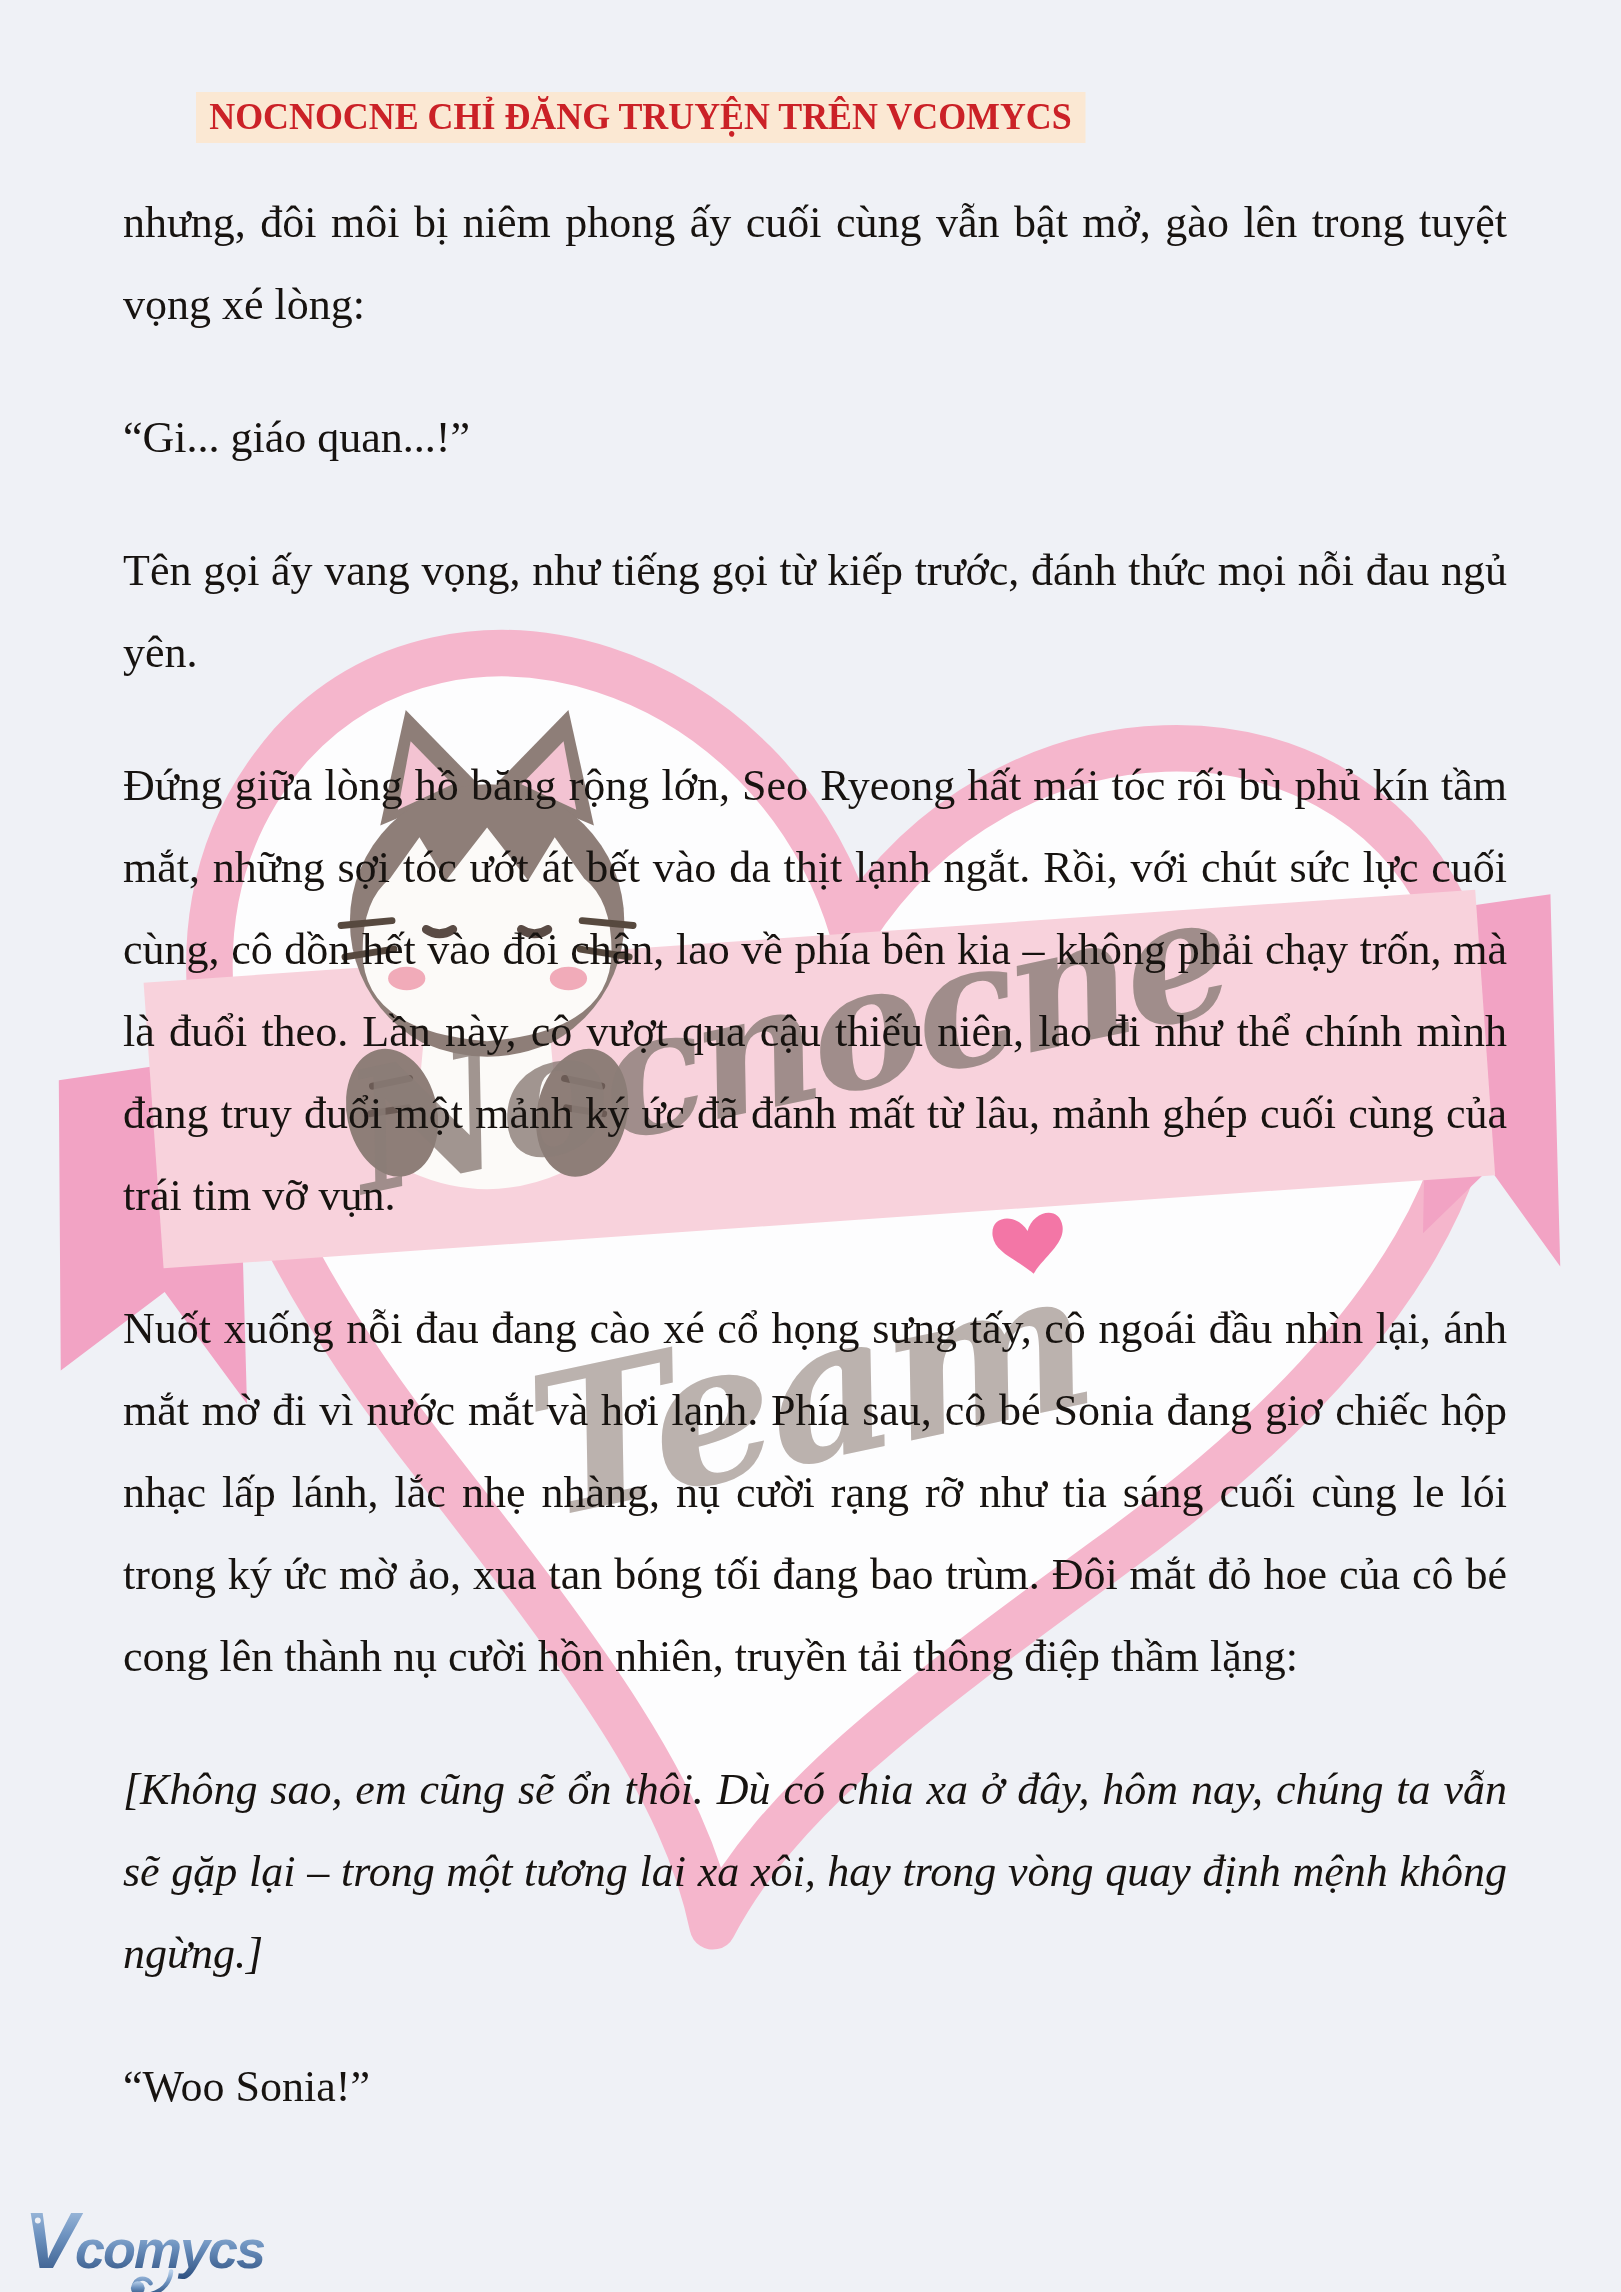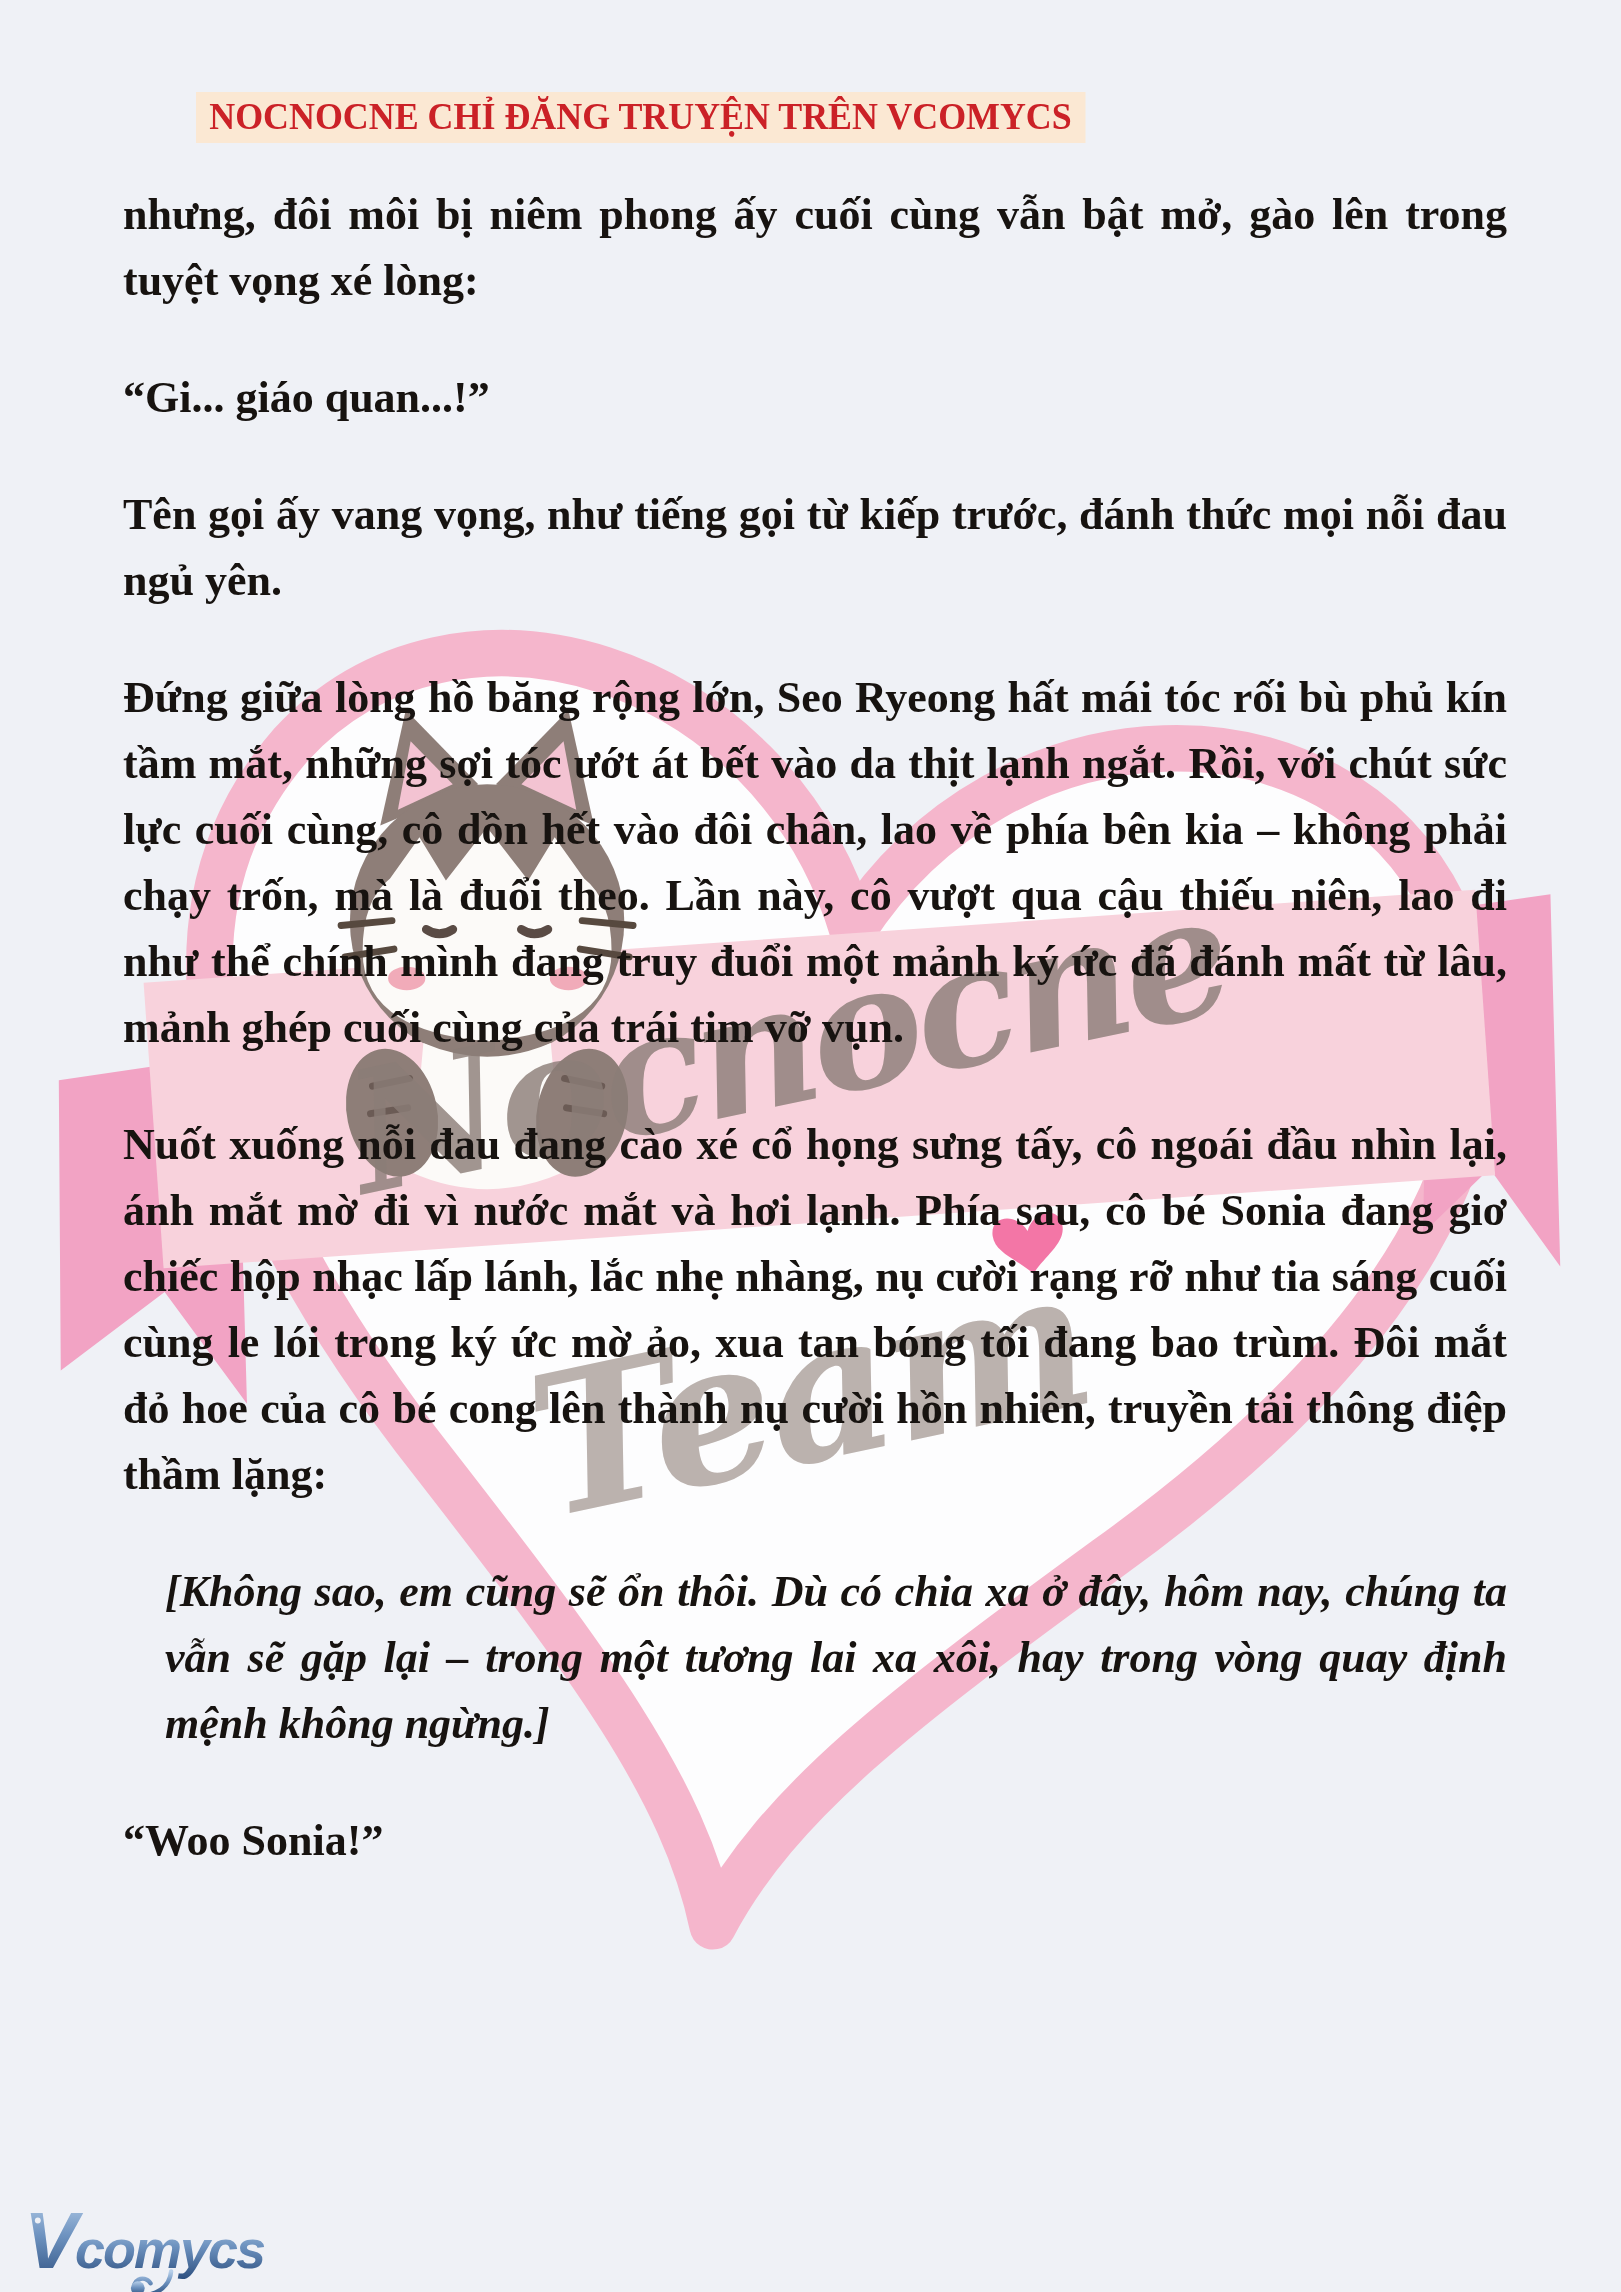--- a/index.html
+++ b/index.html
@@ -24,26 +24,26 @@
     padding:2.9px 13.7px 4.9px 13.7px;
     letter-spacing:0px;
     white-space:nowrap;
     transform:scaleX(.97);
     transform-origin:left center;
   }
   .text-col{
     position:absolute;left:123px;top:182px;width:1384px;
     color:#171310;
     font-size:44px;
-    line-height:66px;
-    font-weight:700;
+    line-height:82px;
+    font-weight:400;
     text-align:justify;
   }
   .text-col p{margin:0 0 51px 0;}
-  .text-col p.bold-italic{font-style:italic;margin-left:42px;}
+  .text-col p.bold-italic{font-style:italic;}
   .logo{position:absolute;left:23.5px;top:2199px;}
 </style>
 </head>
 <body>
 
 <div id="page">
 
   <svg id="watermark" viewBox="0 0 1654 2339" xmlns="http://www.w3.org/2000/svg" aria-hidden="true">
     <defs>
       <linearGradient id="logoGrad" x1="0" y1="0" x2="0" y2="1">

